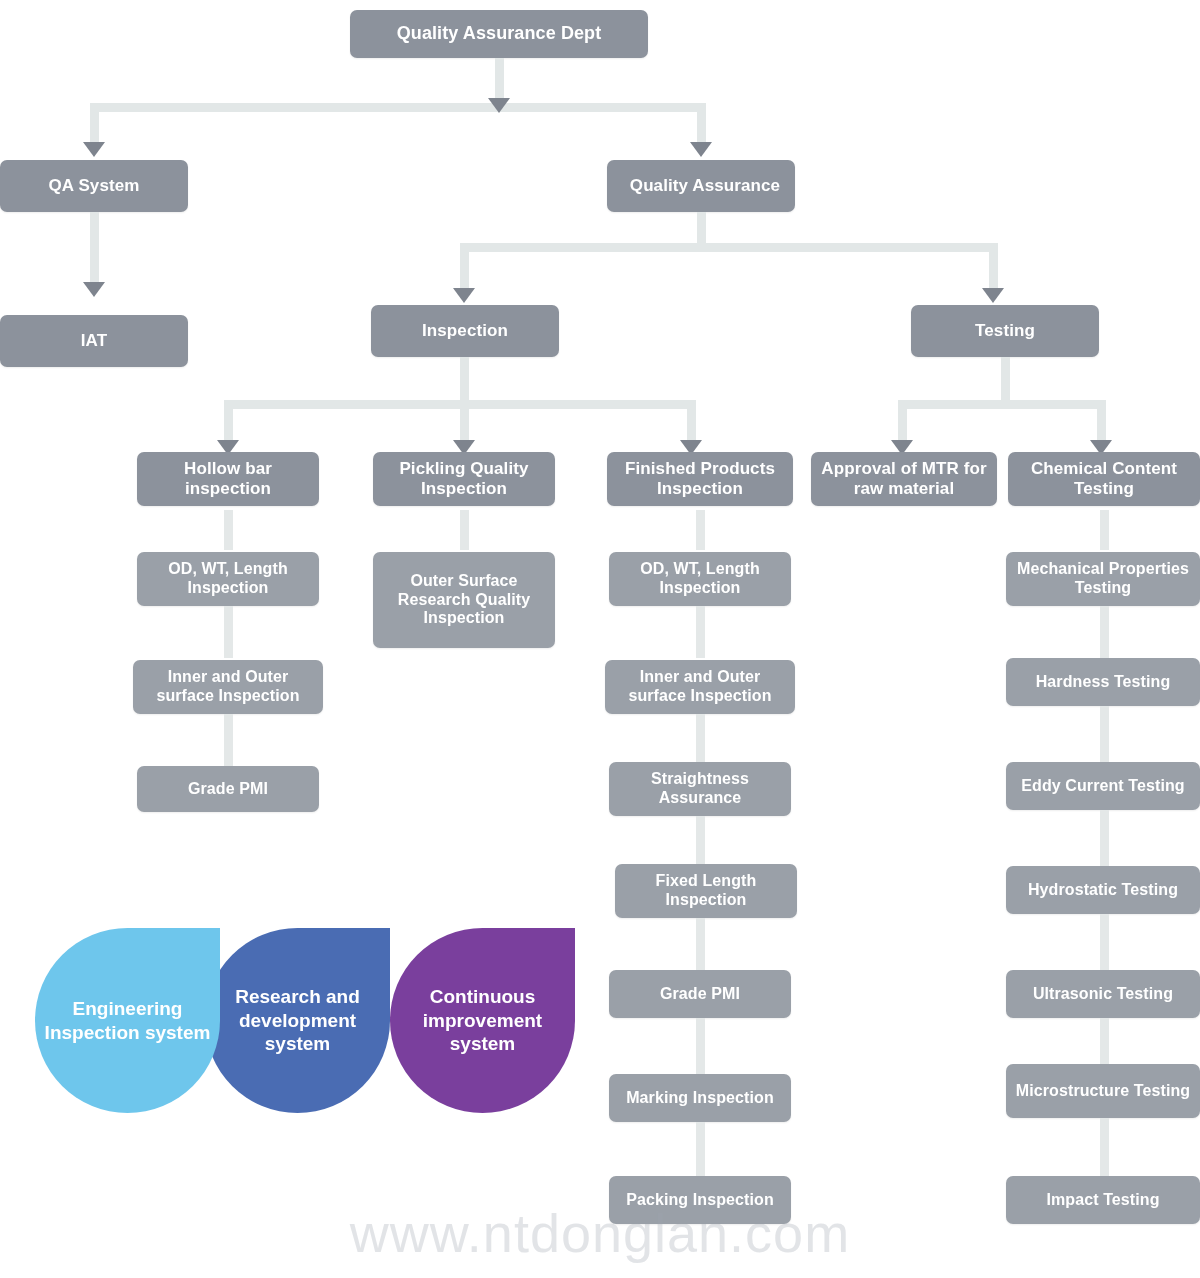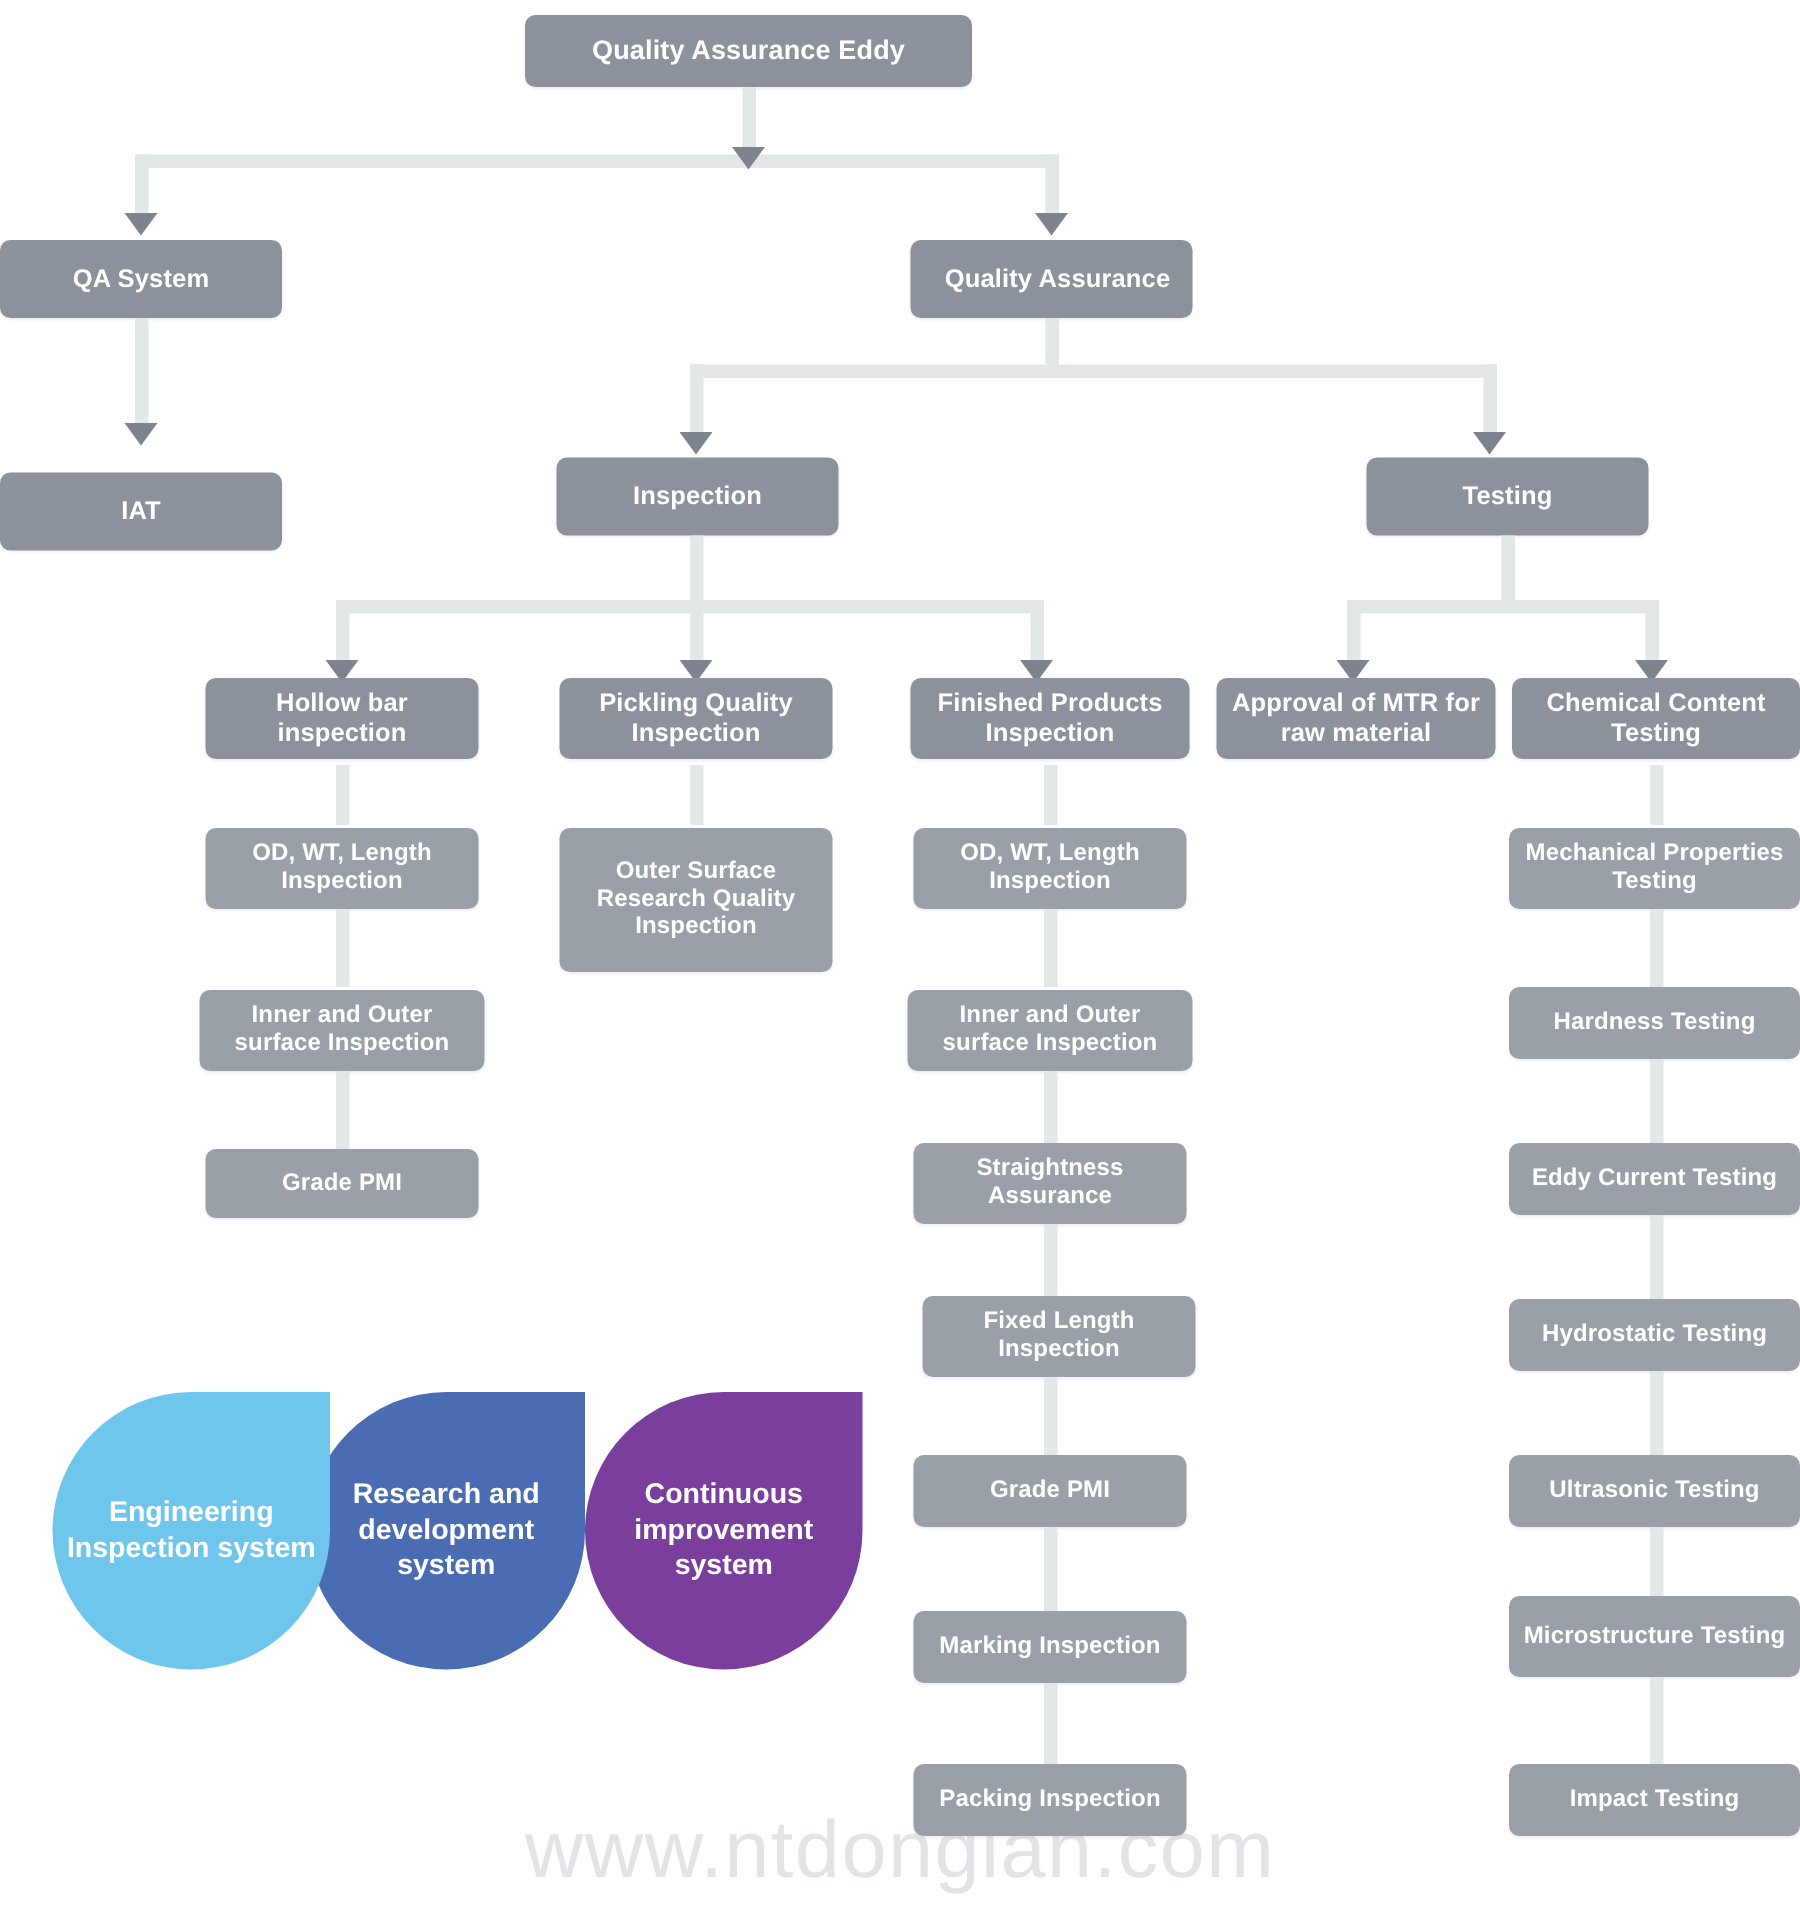--- a/index.html
+++ b/index.html
@@ -84,21 +84,21 @@
     pointer-events: none;
     z-index: 40;
   }
 </style>
 </head>
 <body>
 
 <div id="stage">
 
   <div class="node t18" style="left:350px; top:10px; width:298px; height:48px;">
-    <span>Quality Assurance Eddy</span>
+    <span>Quality Assurance Dept</span>
   </div>
 
   <div class="vline" style="left:495px; top:58px; width:9px; height:50px;"></div>
 
   <div class="hline" style="left:90px; top:103px; width:616px; height:9px;"></div>
 
   <div class="vline" style="left:90px; top:103px; width:9px; height:40px;"></div>
 
   <div class="vline" style="left:697px; top:103px; width:9px; height:40px;"></div>
   <div class="arrow" style="left:83px; top:142px;"></div>

